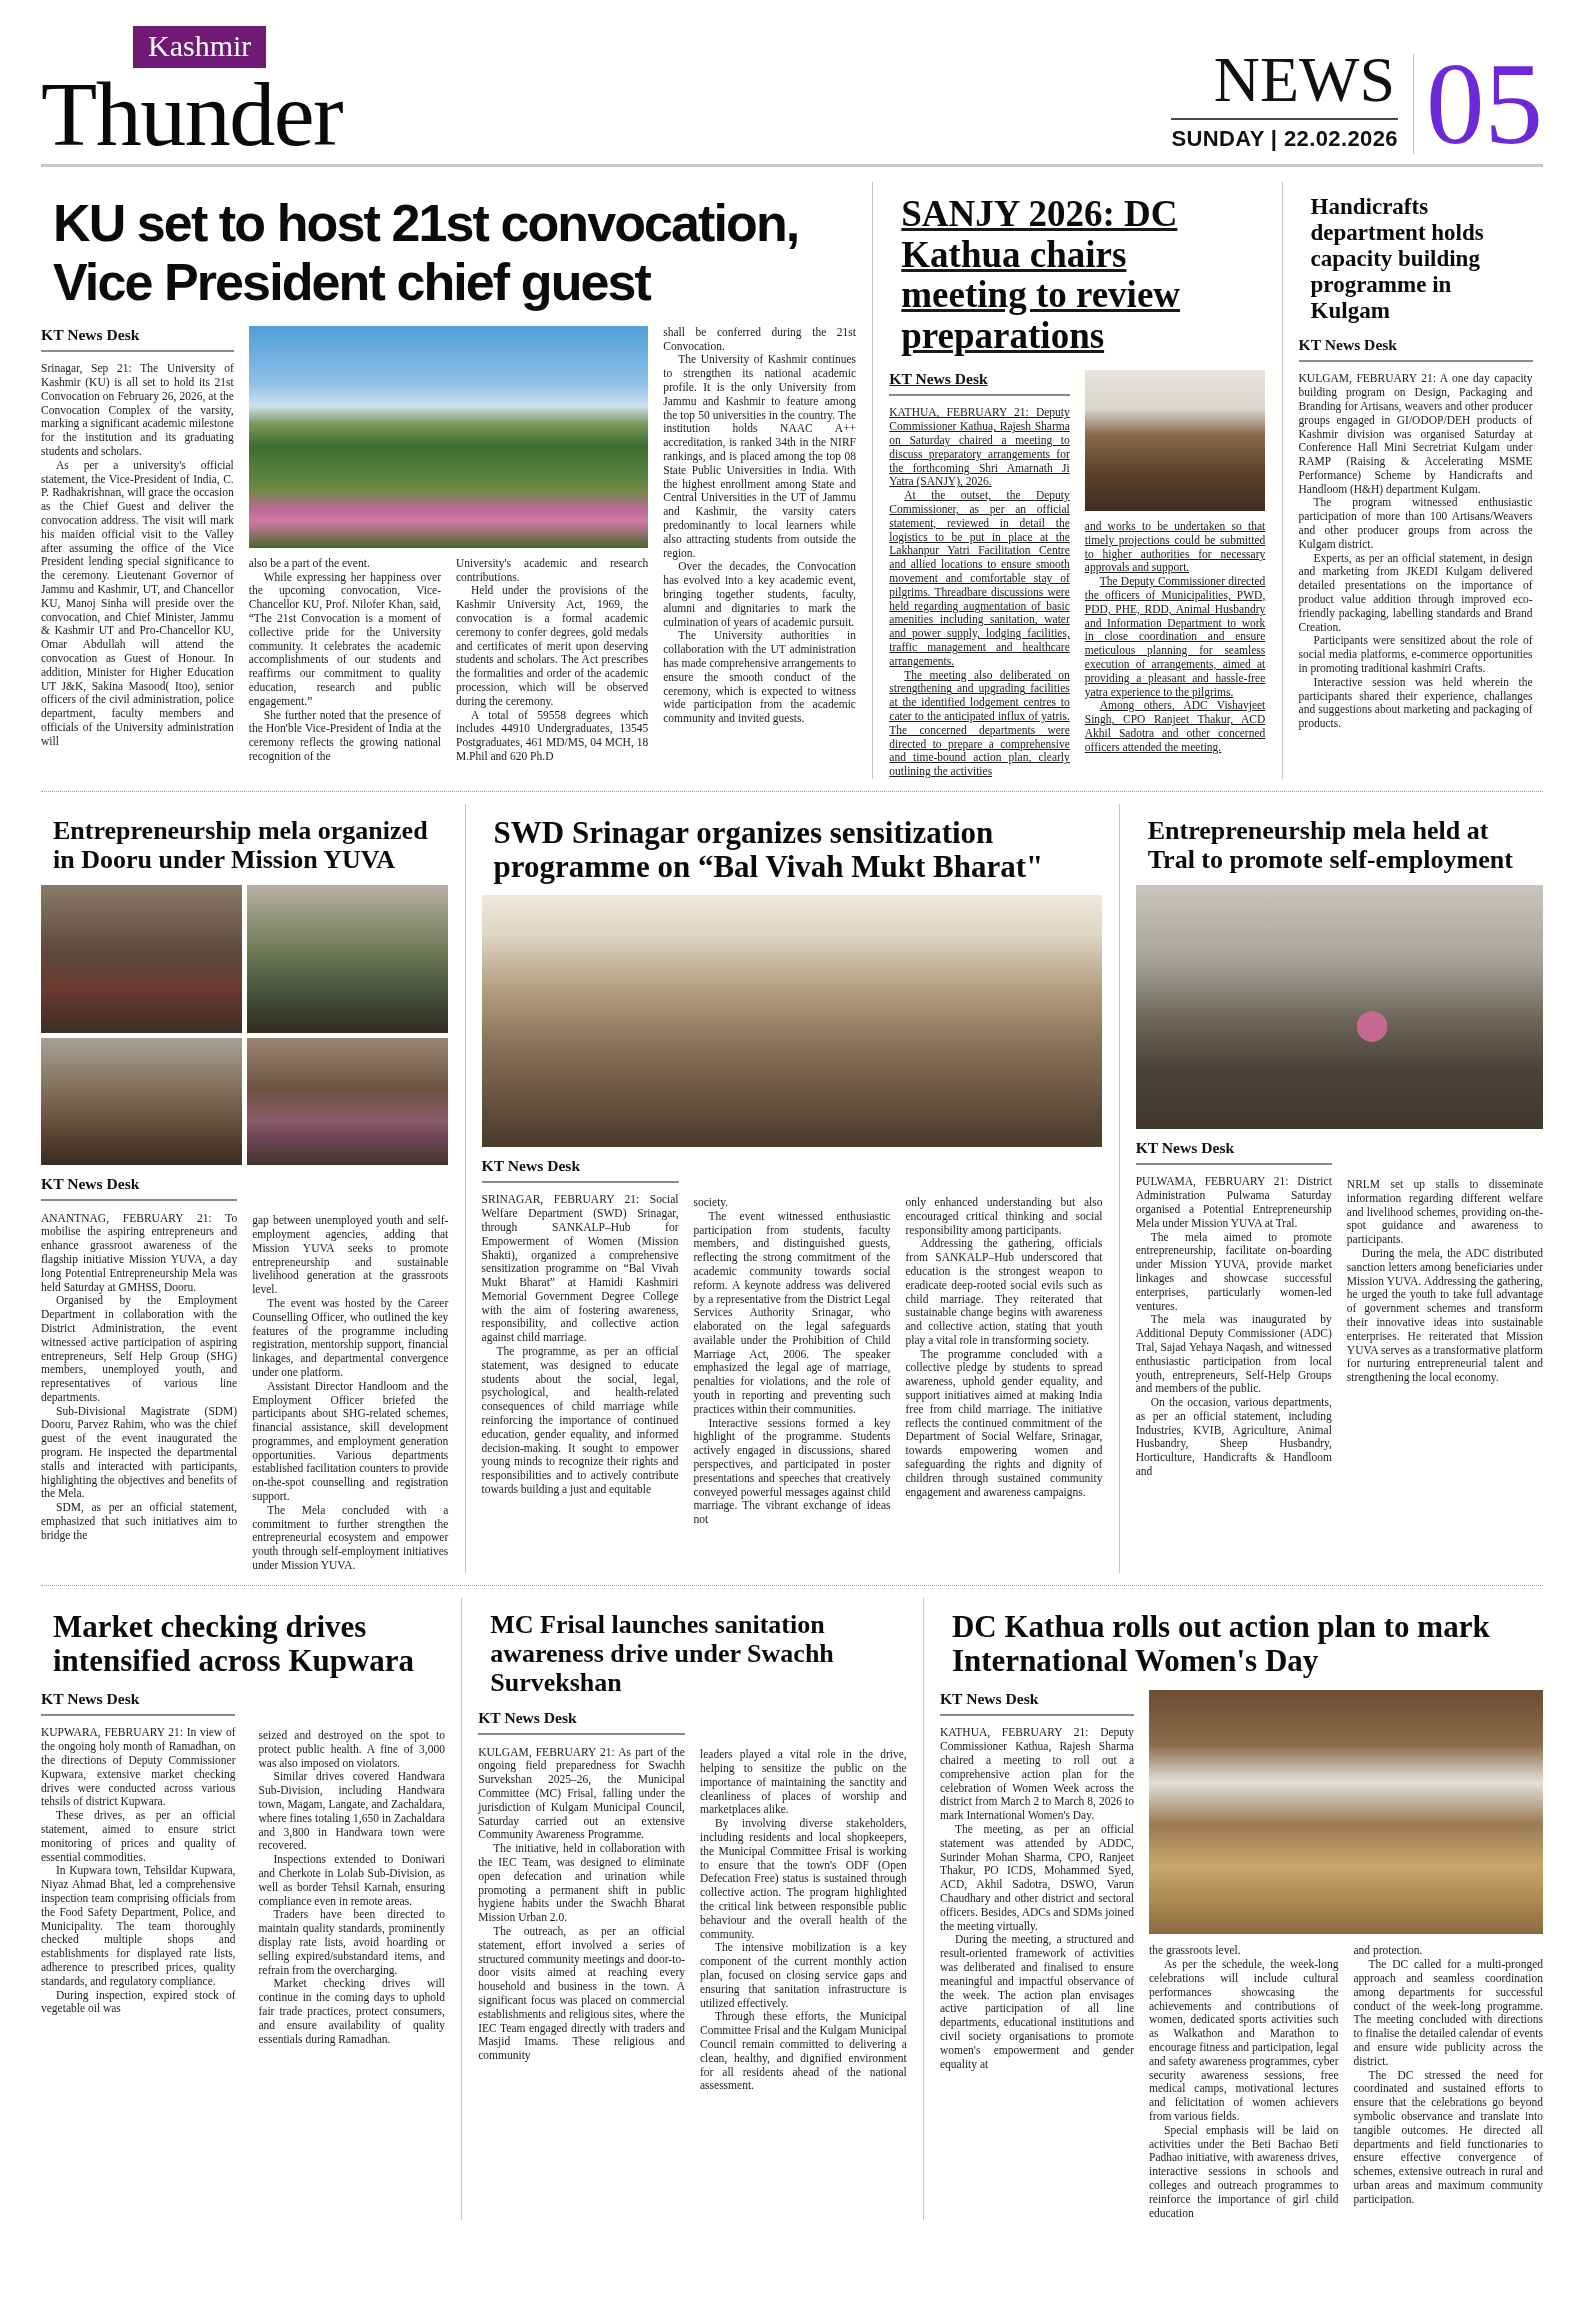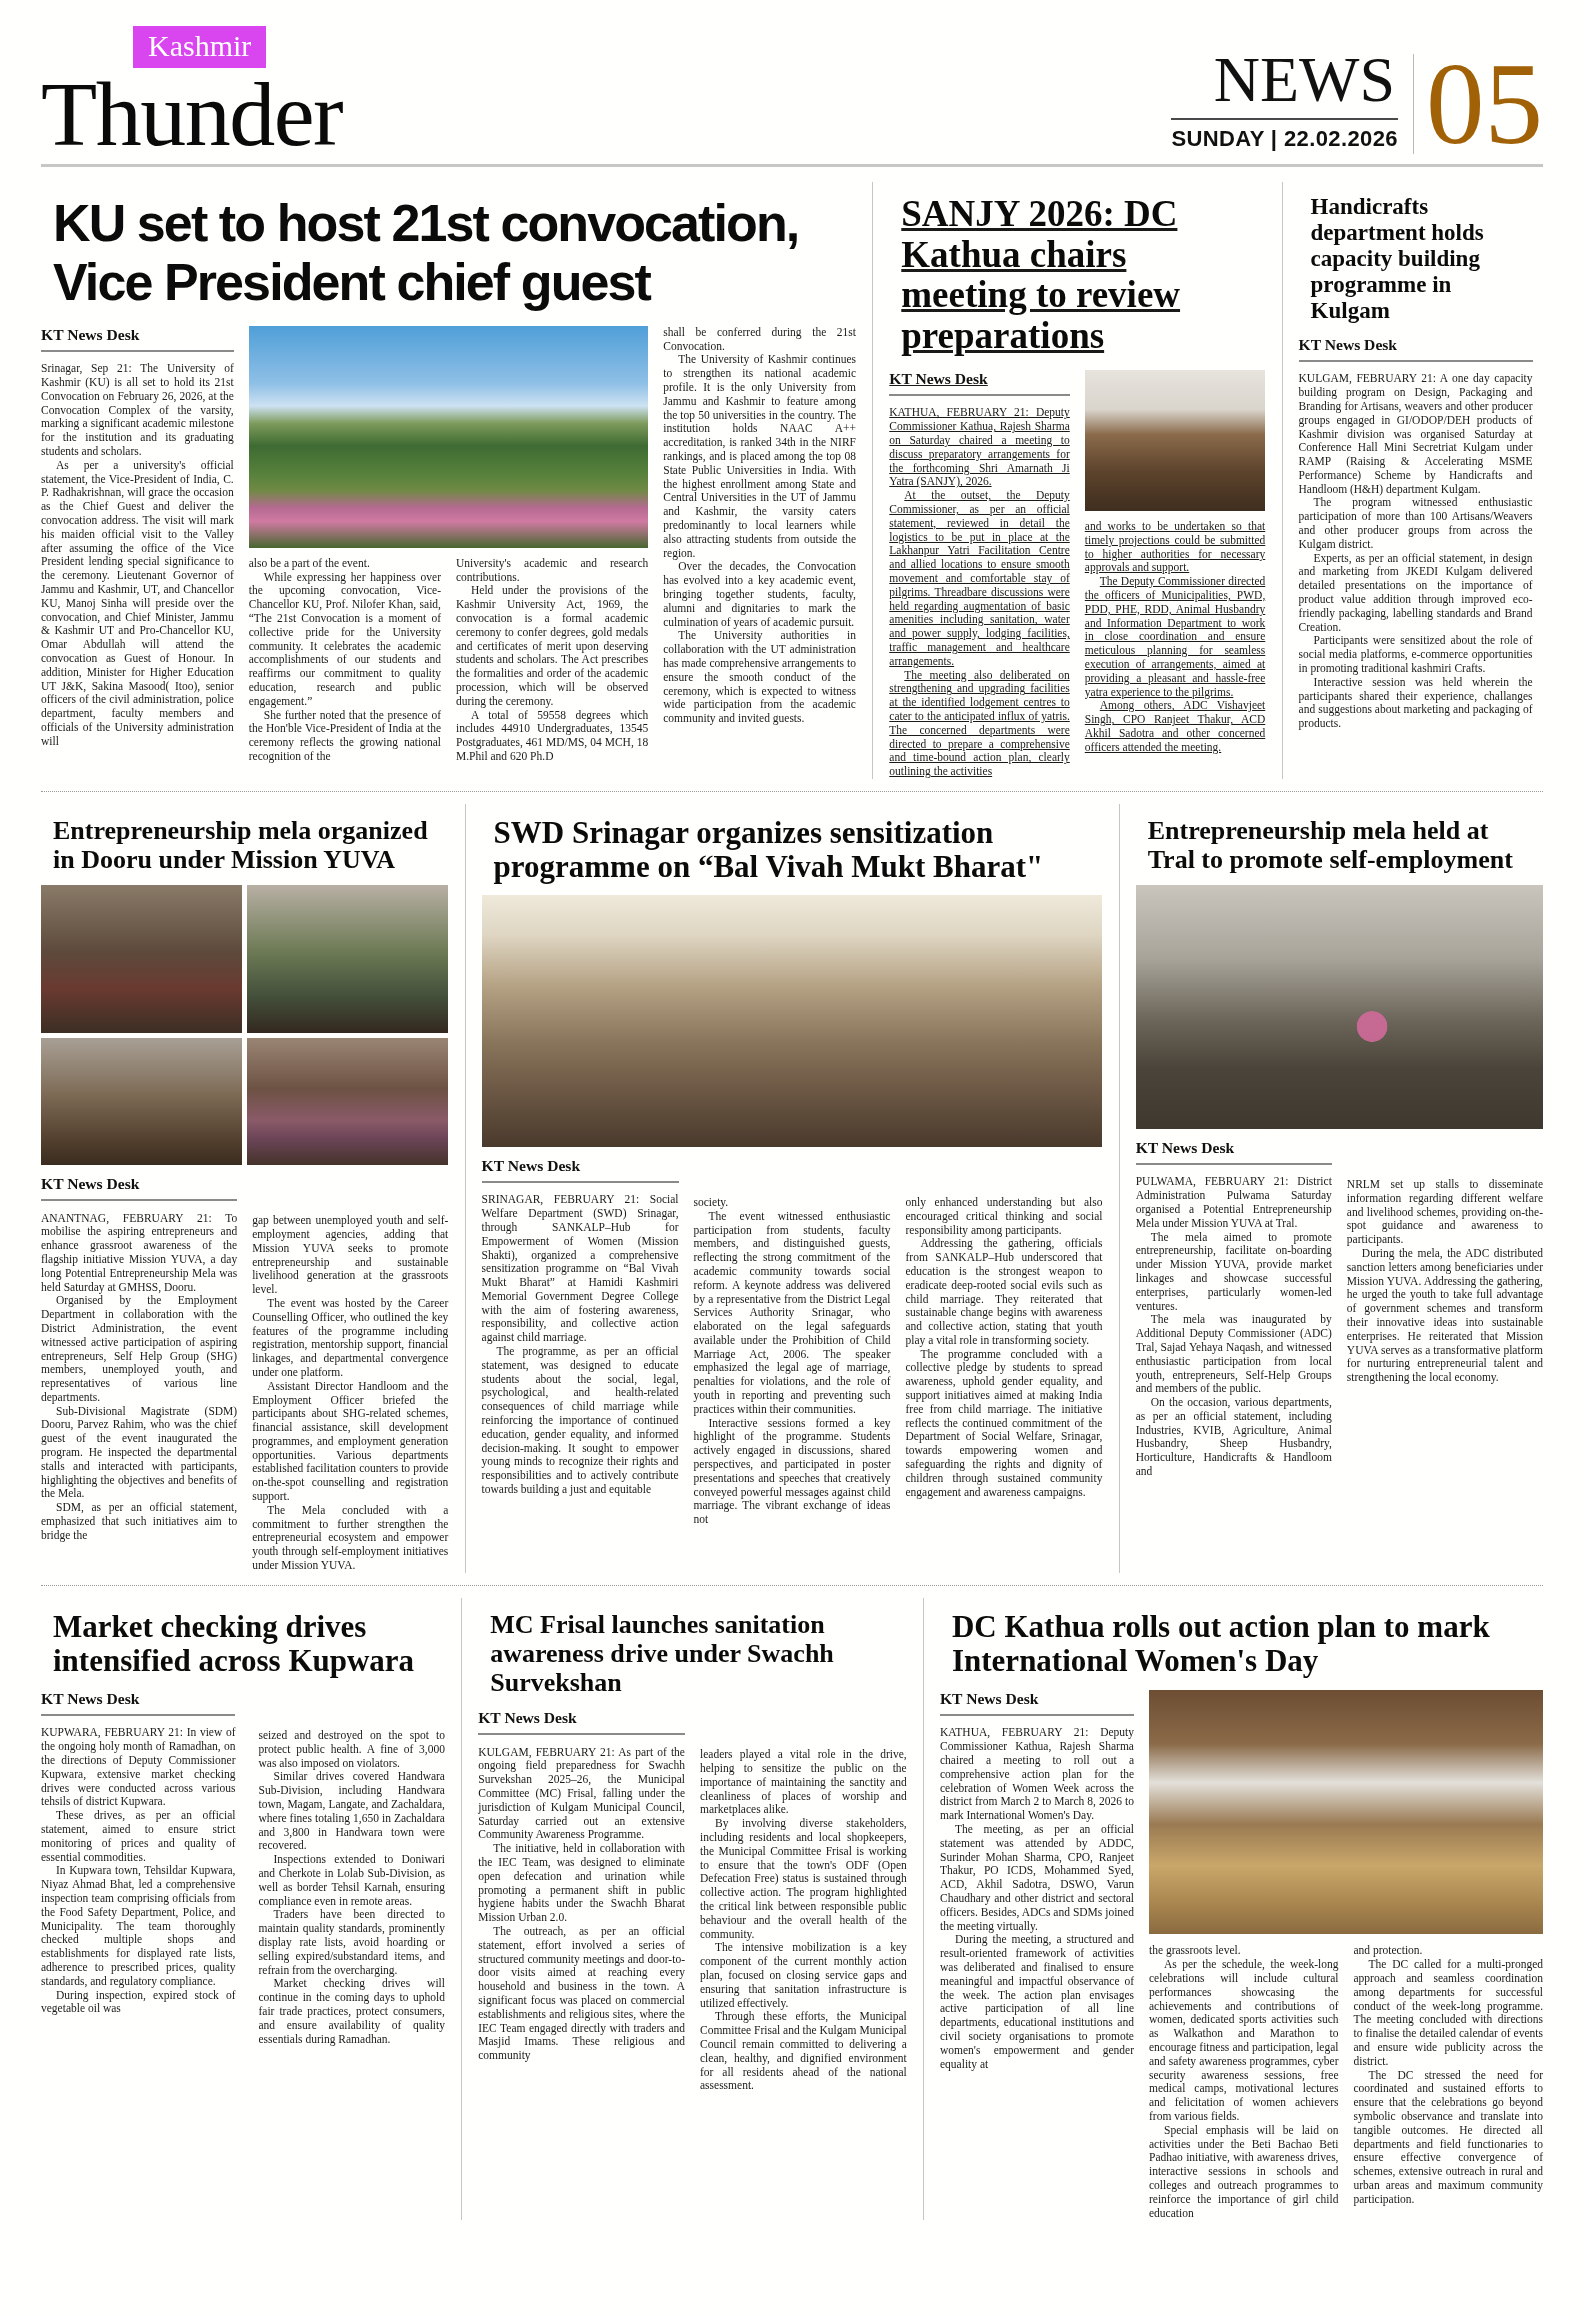--- a/index.html
+++ b/index.html
@@ -8,29 +8,29 @@
     width:1584px; height:2319px; margin:0 auto; background:#fffffd;
     padding:22px 41px 19px; overflow:hidden; position:relative;
     font-family:"Liberation Serif", serif; color:#1a1a1a;
   }
   
   .hdr { display:flex; justify-content:space-between; align-items:flex-end;
          height:145px; border-bottom:3px solid #c7c7c7; padding-bottom:10.4px; }
   .masthead { position:relative; width:415px; height:100%; }
   .thunder { font-size:92px; line-height:1; font-weight:400; color:#0a0a0a;
              letter-spacing:-1.5px; position:absolute; left:0; bottom:-6px; }
-  .kashmir-box { position:absolute; left:92px; top:4.4px; background:#d946ef; color:#fff;
+  .kashmir-box { position:absolute; left:92px; top:4.4px; background:#701a75; color:#fff;
                  font-size:30px; line-height:1; padding:4.4px 15px 7.4px; font-weight:400;text-align:right; }
   .hdr-right { display:flex; align-items:flex-end; height:100%; }
   .news-block { text-align:right; padding-bottom:1.5px; }
   .news-title { font-size:64px; line-height:0.95; font-weight:400; color:#111;
                 border-bottom:2.2px solid #4a4a4a; padding:0 3px 7.4px 22px; }
   .date-line { font-family:"Liberation Sans", sans-serif; font-weight:bold;
                font-size:22px; letter-spacing:0.4px; color:#111; margin-top:6px; }
-  .pageno { font-size:117px; line-height:0.85; color:#a16207; font-weight:400;
+  .pageno { font-size:117px; line-height:0.85; color:#6d28d9; font-weight:400;
             border-left:1.5px solid #b9b9b9; margin-left:15px; padding-left:12px; }
   
   .byline { font-weight:bold; font-size:15.6px; border-bottom:2.2px solid #8a8a8a;
             padding-bottom:6px; margin-bottom:10.4px; color:#111; }
   .body p { margin:0; text-align:justify; font-size:11.5px; line-height:13.8px; }
   .body p + p { text-indent:15px; }
   h2 { margin:12px; color:#0b0b0b; font-weight:bold; }
   .head-sans { font-family:"Liberation Sans", sans-serif; font-size:52px;
                line-height:1.14; letter-spacing:-1.9px; }
   .serif-xl { font-size:37px; line-height:1.1; }

